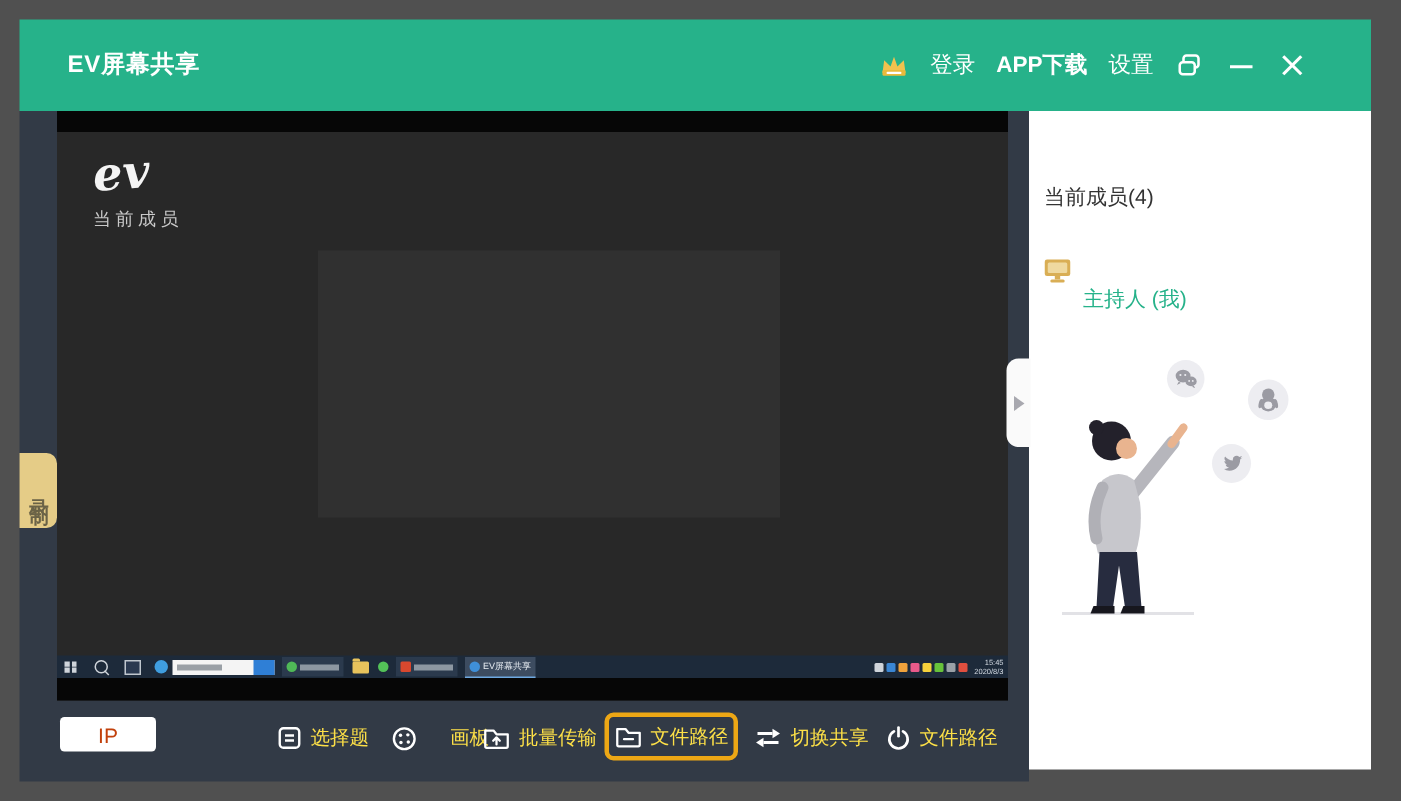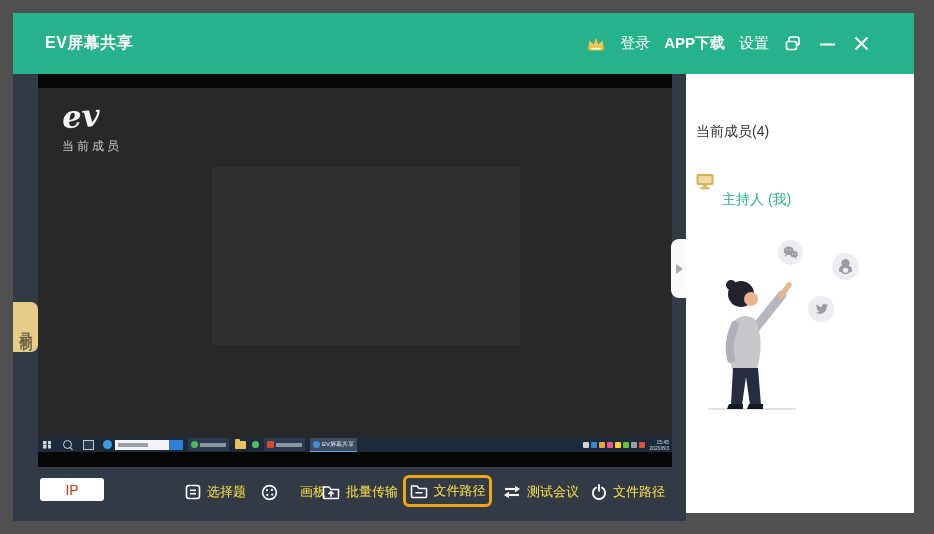--- a/index.html
+++ b/index.html
@@ -253,21 +253,21 @@
 
 <div class="abs tool-item" id="ti-4">
   <span>
     <svg width="18" height="14" viewBox="0 0 18 14">
       <line x1="2" y1="4" x2="12" y2="4" stroke="#fff" stroke-width="2.1"></line>
       <polygon points="12,0.8 17,4 12,7.2" fill="#fff"></polygon>
       <line x1="6" y1="10" x2="16" y2="10" stroke="#fff" stroke-width="2.1"></line>
       <polygon points="6,6.8 1,10 6,13.2" fill="#fff"></polygon>
     </svg>
   </span>
-  <span class="lbl">测试会议</span>
+  <span class="lbl">切换共享</span>
 </div>
 
 <div class="abs tool-item" id="ti-5">
   <span>
     <svg width="16" height="16" viewBox="0 0 16 16">
       <path d="M5 3.6 a6.1 6.1 0 1 0 6 0" fill="none" stroke="#fff" stroke-width="1.8" stroke-linecap="round"></path>
       <line x1="8" y1="1" x2="8" y2="6.8" stroke="#fff" stroke-width="1.8" stroke-linecap="round"></line>
     </svg>
   </span>
   <span class="lbl">文件路径</span>

